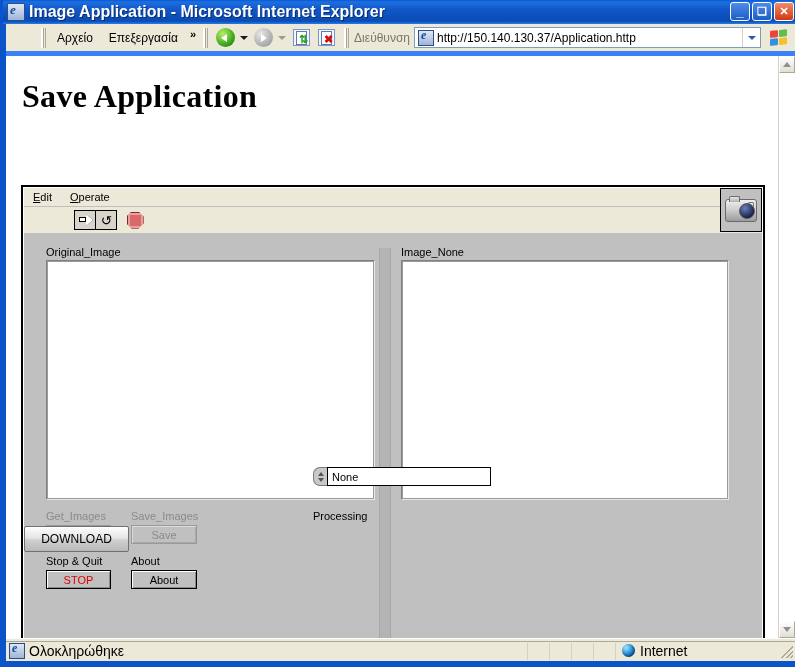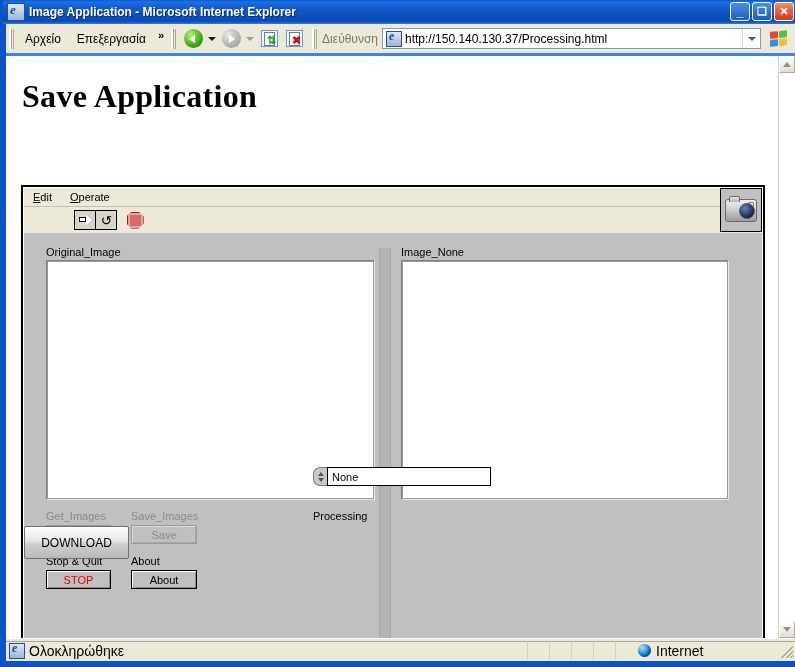--- a/index.html
+++ b/index.html
@@ -31,21 +31,21 @@
     background:linear-gradient(to bottom,#dfe7f5,#9fb4d8);
     border:1px solid #2a4d8c;border-radius:1px;
     position:relative;flex:none;
   }
   #title-icon:after{
     content:"e";position:absolute;left:2px;top:-2px;
     font-family:"Liberation Serif",serif;font-style:italic;font-weight:bold;
     font-size:13px;color:#1a4fa0;
   }
   #title-text{
-    color:#ffffff;font-size:12px;font-weight:bold;
+    color:#ffffff;font-size:16px;font-weight:bold;
     text-shadow:1px 1px 0 rgba(0,0,0,.45);
     white-space:nowrap;
   }
   #title-buttons{position:absolute;right:4px;top:2px;display:flex;gap:2px;}
   .tbtn{
     width:20px;height:19px;border:1px solid #ffffff;border-radius:3px;
     background:linear-gradient(to bottom,#4f8ce8,#1a5ec4);
     position:relative;box-sizing:border-box;
   }
   .tbtn.close{background:linear-gradient(to bottom,#f08a6a,#d03a12);}
@@ -54,22 +54,23 @@
     color:#fff;font-size:11px;font-weight:bold;
     display:flex;align-items:center;justify-content:center;line-height:1;
   }
   .tbtn.min .g{align-items:flex-end;padding-bottom:2px;font-size:13px;}
 
   
   #ie-bars{
     position:absolute;left:3px;top:24px;width:789px;height:32px;
     background:#ece9d8;
     display:flex;align-items:center;
-    border-bottom:3px solid #3b82f6;
+    border-bottom:5px solid #3b82f6;
     box-sizing:border-box;
+    padding-left:32px;
   }
   .grip{
     width:3px;height:20px;margin:0 3px;flex:none;
     background:
       linear-gradient(to right,#ffffff 0 1px,#aca094 1px 2px,transparent 2px);
     background-repeat:repeat-y;
     border-left:1px solid #ffffff;border-right:1px solid #b0a894;
   }
   #ie-menu{display:flex;align-items:center;height:100%;}
   .menu-item{
@@ -302,42 +303,42 @@
   .spin-a.d{border-top:4px solid #555;}
   #ring-value{
     flex:1;background:#ffffff;
     border:1px solid #000;box-sizing:border-box;
     display:flex;align-items:center;padding-left:4px;
     font-size:11px;color:#000;
   }
 
   
   #download-btn{
-    position:absolute;left:18px;top:470px;width:105px;height:33px;
+    position:absolute;left:18px;top:470px;width:105px;height:26px;
     background:linear-gradient(to bottom,#fdfdfd 0%,#e6e6e6 45%,#cfcfcf 55%,#b9b9b9 100%);
     border:1px solid #707070;border-radius:2px;
     box-shadow:inset 0 1px 0 #ffffff;
     display:flex;align-items:center;justify-content:center;
     font-size:12px;color:#000;box-sizing:border-box;
   }
 
   
   #statusbar{
     position:absolute;left:3px;bottom:3px;width:789px;height:23px;
     background:#ece9d8;display:flex;align-items:center;
     border-top:1px solid #ffffff;box-sizing:border-box;
   }
   .sb-pane{
     height:19px;display:flex;align-items:center;
     border-left:1px solid #d4d0c8;border-top:1px solid #aca899;
     box-sizing:border-box;
   }
   #sb-main{flex:1;padding-left:3px;border-left:none;gap:4px;}
   .sb-small{width:22px;}
-  #sb-zone{width:180px;padding-left:22px;gap:5px;}
+  #sb-zone{width:180px;padding-left:6px;gap:5px;}
   #sb-text,#sb-zone-text{font-size:14px;color:#000;white-space:nowrap;}
   #sb-icon{
     width:14px;height:14px;flex:none;
     background:linear-gradient(to bottom,#dfe7f5,#9fb4d8);
     border:1px solid #2a4d8c;position:relative;
   }
   #sb-icon:after{
     content:"e";position:absolute;left:2px;top:-3px;
     font-family:"Liberation Serif",serif;font-style:italic;font-weight:bold;
     font-size:12px;color:#1a4fa0;
@@ -404,21 +405,21 @@
       <div class="sqbtn">
         <span class="pg"></span>
         <span class="mk stop">✖</span>
       </div>
     </div>
 
     <div class="grip"></div>
     <div id="addr-label">Διεύθυνση</div>
     <div id="addr-box">
       <div id="addr-fav"></div>
-      <div id="addr-url">http://150.140.130.37/Processing.html</div>
+      <div id="addr-url">http://150.140.130.37/Application.http</div>
       <div id="addr-drop">
         <span class="caret"></span>
       </div>
     </div>
     <div id="ie-logo">
       <div class="flag">
           <i class="q1"></i>
           <i class="q2"></i>
           <i class="q3"></i>
           <i class="q4"></i>

